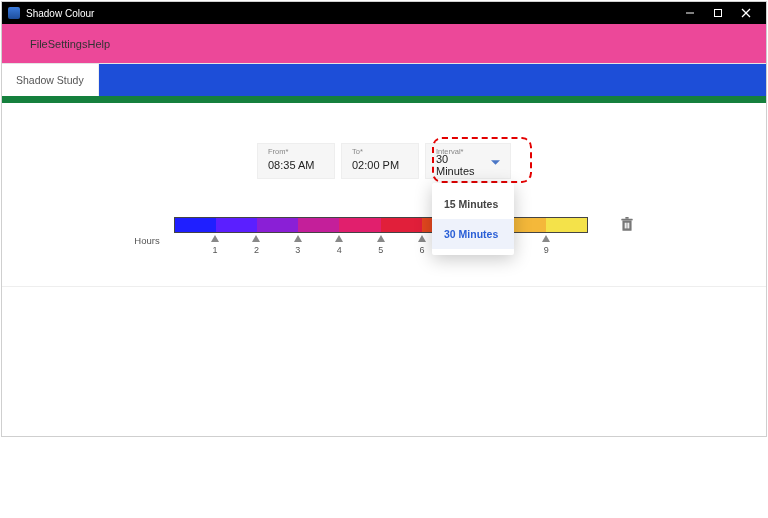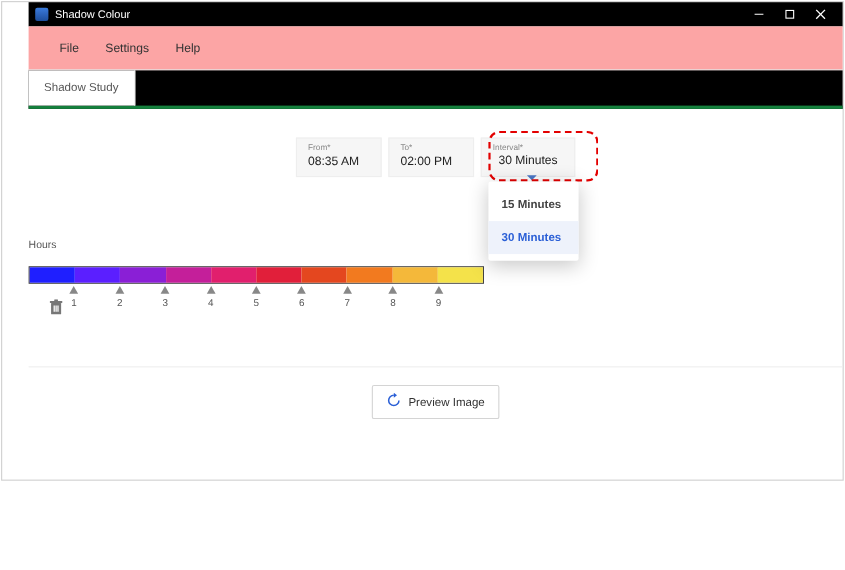--- a/index.html
+++ b/index.html
@@ -1,42 +1,42 @@
 <!DOCTYPE html>
 <html><head>
 <meta charset="utf-8">
 <style>
   * { box-sizing: border-box; font-family: "Segoe UI", Arial, sans-serif; }
   body { margin: 0; background: #fff; width: 768px; height: 518px; overflow: hidden; }
-  .outer { border: 1px solid #cfcfcf; width: 766px; height: 436px; margin: 1px; position: relative; background: #fff; padding-left: 24px; }
+  .outer { border: 1px solid #cfcfcf; width: 766px; height: 436px; margin: 1px; position: relative; background: #fff; }
   .titlebar { height: 22px; background: #000; color: #fff; display: flex; align-items: center; font-size: 10px; padding: 0 6px; justify-content: space-between; }
   .titlebar-left { display: flex; align-items: center; gap: 6px; }
   .titlebar-right { display: flex; gap: 0; }
   .win-btn { width: 28px; height: 22px; display: flex; align-items: center; justify-content: center; color: #fff; font-size: 10px; }
-  .menubar { height: 40px; background: #fca5a5; display: flex; align-items: center; padding: 0 28px; gap: 24px; font-size: 11px; color: #333; border-bottom: 1px solid #e4e4e4; }
+  .menubar { height: 40px; background: #ec4899; display: flex; align-items: center; padding: 0 28px; font-size: 11px; color: #333; border-bottom: 1px solid #e4e4e4; }
   .menubar span { cursor: default; }
-  .tabs { display: flex; border-bottom: 3px solid #15803d; background: #000000; }
+  .tabs { display: flex; border-bottom: 7px solid #15803d; background: #1d4ed8; }
   .tab { padding: 10px 14px; font-size: 10.5px; color: #555; background: #fff; border-right: 1px solid #eee; }
   .tab.inactive { background: #ededed; }
   .content { position: relative; padding-top: 18px; }
   .field-card { background: #f6f6f6; border: 1px solid #eee; padding: 6px 10px 6px 10px; display: inline-flex; align-items: center; position: relative; }
   .field-card .lbl { position: absolute; top: 3px; left: 10px; font-size: 7.5px; color: #888; }
   .field-card .val { font-size: 11px; color: #222; margin-top: 8px; }
   .date-row { display: flex; justify-content: center; }
   .date-card { width: 140px; height: 36px; }
   .date-card .icon { margin-left: auto; }
-  .time-row { display: flex; justify-content: center; gap: 6px; margin-top: 8px; position: relative; }
+  .time-row { display: flex; justify-content: center; gap: 6px; margin-top: 22px; position: relative; }
   .time-card { width: 78px; height: 36px; }
-  .interval-card { width: 86px; height: 36px; position: relative; flex-direction: column; }
+  .interval-card { width: 86px; height: 36px; position: relative; }
   .caret { margin-left: 6px; }
   .highlight-box { position: absolute; border: 2.5px dashed #e30000; border-radius: 10px; width: 100px; height: 46px; top: -6px; left: 50%; margin-left: 48px; pointer-events: none; }
   .dropdown { position: absolute; top: 40px; left: 50%; margin-left: 48px; width: 82px; background: #fff; box-shadow: 0 4px 18px rgba(0,0,0,0.22); border-radius: 2px; padding: 6px 0; z-index: 10; font-weight: bold; }
   .dropdown .opt { padding: 9px 12px; font-size: 10.5px; color: #444; text-align: left; }
   .dropdown .opt.sel { background: #eef2fb; color: #2a5fd6; }
-  .gradient-row { display: flex; align-items: flex-start; justify-content: center; margin-top: 38px; gap: 14px; position: relative; flex-direction: column; }
+  .gradient-row { display: flex; align-items: flex-start; justify-content: center; margin-top: 38px; gap: 14px; position: relative; }
   .hours-label { font-size: 9.5px; color: #555; margin-top: 18px; }
   .grad-wrap { position: relative; }
   .gradient-bar { width: 414px; height: 16px; border: 1px solid #444; display: flex; }
   .seg { flex: 1; height: 100%; }
   .ticks { position: absolute; top: 16px; left: 0; width: 414px; height: 30px; }
   .tick { position: absolute; top: 0; display: flex; flex-direction: column; align-items: center; transform: translateX(-50%); }
   .tri { width: 0; height: 0; border-left: 4px solid transparent; border-right: 4px solid transparent; border-bottom: 7px solid #888; margin-top: 2px; }
   .tick .num { font-size: 9px; color: #555; margin-top: 3px; }
   .trash { margin-left: 18px; margin-top: 0px; color: #777; }
   .divider { border-top: 1px solid #eee; margin-top: 40px; }
@@ -175,26 +175,15 @@
             <rect x="9" y="0" width="6" height="3" rx="1" fill="#777"></rect>
             <rect x="8" y="10" width="2" height="10" fill="#fff"></rect>
             <rect x="11" y="10" width="2" height="10" fill="#fff"></rect>
             <rect x="14" y="10" width="2" height="10" fill="#fff"></rect>
           </svg>
       </span>
     </div>
 
     <div class="divider"></div>
 
-    <div class="preview-row">
-      <div class="preview-btn">
-        <span>
-          <svg width="14" height="14" viewBox="0 0 24 24">
-              <path d="M12 4 A8 8 0 1 0 20 12" fill="none" stroke="#2a5fd6" stroke-width="2.4"></path>
-              <path d="M12 0 L12 8 L17 4 Z" fill="#2a5fd6"></path>
-            </svg>
-        </span>
-        <span>Preview Image</span>
-      </div>
-    </div>
 
   </div>
 </div>
 
 </body></html>

